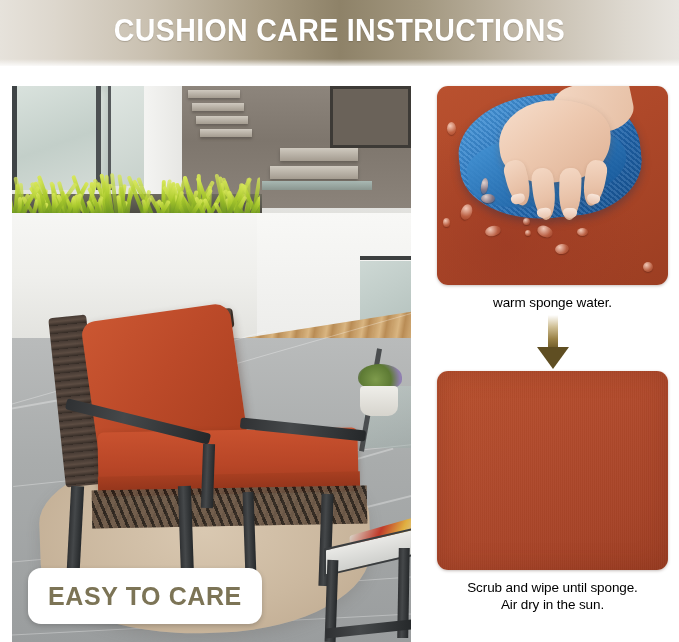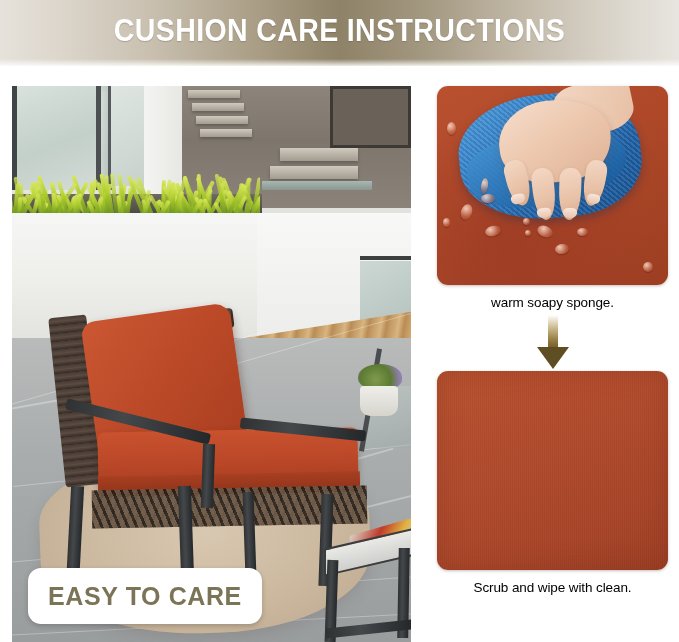--- a/index.html
+++ b/index.html
@@ -676,27 +676,28 @@
     <div class="drop" style="left:86px; top:132px; width:7px; height:7px;"></div>
     <div class="drop" style="left:88px; top:144px; width:6px; height:6px;"></div>
     <div class="drop" style="left:100px; top:140px; width:16px; height:11px; transform:rotate(22deg);"></div>
     <div class="drop" style="left:140px; top:142px; width:11px; height:8px;"></div>
     <div class="drop" style="left:118px; top:158px; width:14px; height:10px; transform:rotate(-8deg);"></div>
     <div class="drop" style="left:206px; top:176px; width:10px; height:10px;"></div>
     <div class="drop" style="left:44px; top:92px; width:7px; height:16px; transform:rotate(8deg);"></div>
   </div>
 
   <div class="caption">
-    <div>warm soapy sponge.</div>
+    <div>warm sponge water.</div>
   </div>
 
   <div id="arrow-down">
     <div id="arrow-shaft"></div>
     <div id="arrow-head"></div>
   </div>
 
   <div class="step-photo" id="step2-photo"></div>
 
   <div class="caption">
-    <div>Scrub and wipe with clean.</div>
+    <div>Scrub and wipe until sponge.</div>
+    <div>Air dry in the sun.</div>
   </div>
 
 </div>
 
 </body></html>

